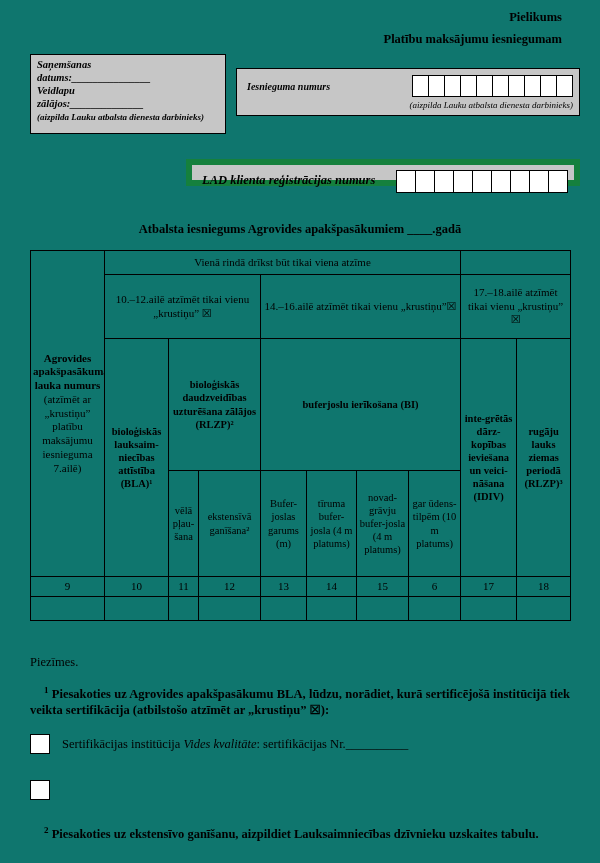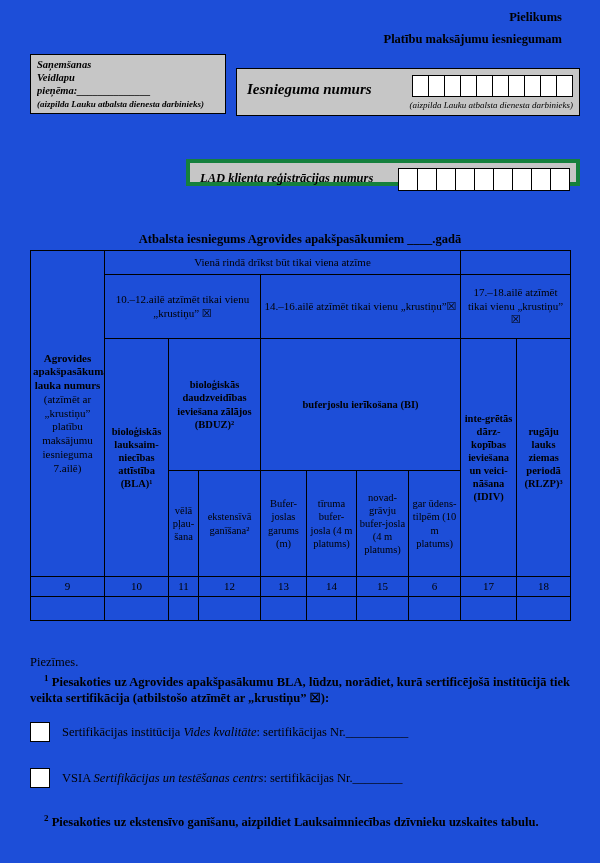--- a/index.html
+++ b/index.html
@@ -1,88 +1,89 @@
 <!DOCTYPE html>
 <html><head>
 <meta charset="utf-8">
 <style>
   * { margin:0; padding:0; box-sizing:border-box; }
   html,body { background:#ffffff; }
   body { font-family:"Liberation Serif", serif; color:#000; }
-  .page { position:relative; width:600px; height:863px; background:#1d4ed8; overflow:hidden; }
+  .page { position:relative; width:600px; height:863px; background:#0f766e; overflow:hidden; }
 
   
   .hdr-right { position:absolute; top:6px; right:38px; text-align:right; font-weight:bold; font-size:12.5px; line-height:22px; }
 
   
-  .rcpt-box { position:absolute; left:30px; top:54px; width:196px; height:60px;
+  .rcpt-box { position:absolute; left:30px; top:54px; width:196px; height:80px;
               background:#c6c6c6; border:1px solid #000; padding:3px 6px;
               font-style:italic; font-weight:bold; font-size:10.5px; line-height:13px; overflow:hidden; }
   .rcpt-box .ln { white-space:nowrap; overflow:hidden; }
   .rcpt-box .small { font-size:9px; line-height:10.5px; margin-top:2px; white-space:normal; }
 
   
   .app-box { position:absolute; left:236px; top:68px; width:344px; height:48px;
              background:#c6c6c6; border:1px solid #000; }
-  .app-box .lbl { position:absolute; left:10px; top:12px; font-weight:bold; font-style:italic; font-size:15px; }
+  .app-box .lbl { position:absolute; left:10px; top:12px; font-weight:bold; font-style:italic; font-size:10px; }
   .app-box .cells { position:absolute; right:6px; top:6px; display:flex; }
   .app-box .note { position:absolute; right:6px; top:31px; font-style:italic; font-size:9px; }
 
   .numcell { width:17px; height:22px; background:#fff; border:1px solid #000; margin-left:-1px; }
   .numcell:first-child { margin-left:0; }
   .lad-box .numcell { width:20px; height:23px; }
 
   
   .lad-box { position:absolute; left:186px; top:159px; width:394px; height:27px;
-             background:#c6c6c6; border:4px solid #15803d; }
+             background:#c6c6c6; border:6px solid #15803d; }
   .lad-box .lbl { position:absolute; left:10px; top:8px; font-weight:bold; font-style:italic; font-size:12.5px; }
   .lad-box .cells { position:absolute; right:6px; top:5px; display:flex; }
 
   
-  .form-title { position:absolute; left:0; top:232px; width:600px; text-align:center; font-weight:bold; font-size:12.5px; }
+  .form-title { position:absolute; left:0; top:222px; width:600px; text-align:center; font-weight:bold; font-size:12.5px; }
 
   
   table.main { position:absolute; left:30px; top:250px; width:540px; border-collapse:collapse; table-layout:fixed; }
   table.main td { border:1px solid #000; text-align:center; vertical-align:middle;
                   padding:2px; line-height:1.25; font-size:11px; overflow:hidden; }
   table.main .b { font-weight:bold; }
   tr.r1 td { height:24px;margin-top:34px; }
   tr.r2 td { height:64px; }
   tr.r3 td { height:132px; font-size:10.5px; }
   tr.r4 td { height:106px; font-size:10.5px; }
   tr.rnum td { height:20px; }
   tr.rdata td { height:24px; }
   td.vtop { vertical-align:top; padding-top:10px; }
   td.col9 { font-size:11px; }
 
   
   .notes { position:absolute; left:30px; top:655px; width:540px; font-size:12.5px; }
-  .notes .heading { margin-bottom:0; }
+  .notes .heading { margin-bottom:12px; }
   .notes p.note { text-indent:14px; text-align:justify; line-height:16px;font-weight:bold; }
   .notes sup { font-size:9px; }
   .cbrow { display:flex; align-items:center; margin-top:16px; }
   .cbrow .checkbox { width:20px; height:20px; border:1.5px solid #000; background:#fff; flex:0 0 auto; margin-right:12px; }
   .cbrow .cbtext i { }
   .notes .note2 { margin-top:22px; }
   .cbrow.second { margin-top:26px; }
 </style>
 </head>
 <body>
 
 <div class="page">
 
   <div class="hdr-right">
     <div>Pielikums</div>
     <div>Platību maksājumu iesniegumam</div>
   </div>
 
   <div class="rcpt-box">
     <div class="ln">Saņemšanas</div>
+    <div class="ln">datums:_______________</div>
     <div class="ln">Veidlapu</div>
-    <div class="ln">pieņēma:______________</div>
+    <div class="ln">zālājos:______________</div>
     <div class="small">(aizpilda Lauku atbalsta dienesta darbinieks)</div>
   </div>
 
   <div class="app-box">
     <div class="lbl">Iesnieguma numurs</div>
     <div class="cells">
       <div class="numcell"></div>
     <div class="numcell"></div>
         <div class="numcell"></div>
         <div class="numcell"></div>
@@ -135,21 +136,21 @@
       <td colspan="7">Vienā rindā drīkst būt tikai viena atzīme</td>
       <td colspan="2"></td>
     </tr>
     <tr class="r2">
       <td colspan="3">10.–12.ailē atzīmēt tikai vienu „krustiņu” ☒</td>
       <td colspan="4">14.–16.ailē atzīmēt tikai vienu „krustiņu”☒</td>
       <td colspan="2">17.–18.ailē atzīmēt tikai vienu „krustiņu” ☒</td>
     </tr>
     <tr class="r3">
       <td rowspan="2" class="b vtop">bioloģiskās lauksaim-niecības attīstība (BLA)¹</td>
-      <td colspan="2" class="b">bioloģiskās daudzveidības ieviešana zālājos (BDUZ)²</td>
+      <td colspan="2" class="b">bioloģiskās daudzveidības uzturēšana zālājos (RLZP)²</td>
       <td colspan="4" class="b">buferjoslu ierīkošana (BI)</td>
       <td rowspan="2" class="b vtop">inte-grētās dārz-kopības ieviešana un veici-nāšana (IDIV)</td>
       <td rowspan="2" class="b vtop">rugāju lauks ziemas periodā (RLZP)³</td>
     </tr>
     <tr class="r4">
       <td>vēlā pļau-šana</td>
       <td>ekstensīvā ganīšana²</td>
       <td>Bufer-joslas garums (m)</td>
       <td>tīruma bufer-josla (4 m platums)</td>
       <td>novad-grāvju bufer-josla (4 m platums)</td>
@@ -186,19 +187,18 @@
     <div class="heading">Piezīmes.</div>
     <p class="note"><sup>1</sup> <span>Piesakoties uz Agrovides apakšpasākumu BLA, lūdzu, norādiet, kurā sertificējošā institūcijā tiek veikta sertifikācija (atbilstošo atzīmēt ar „krustiņu” ☒):</span></p>
 
     <div class="cbrow">
       <span class="checkbox"></span>
       <span class="cbtext"><span>Sertifikācijas institūcija </span><i>Vides kvalitāte</i><span>: sertifikācijas Nr.__________</span></span>
     </div>
 
     <div class="cbrow second">
       <span class="checkbox"></span>
-      <span class="cbtext"><span>VSIA </span><i>Sertifikācijas un testēšanas centrs</i><span>: sertifikācijas Nr.________</span></span>
     </div>
 
     <p class="note note2"><sup>2</sup> <span>Piesakoties uz ekstensīvo ganīšanu, aizpildiet Lauksaimniecības dzīvnieku uzskaites tabulu.</span></p>
   </div>
 
 </div>
 
 </body></html>

